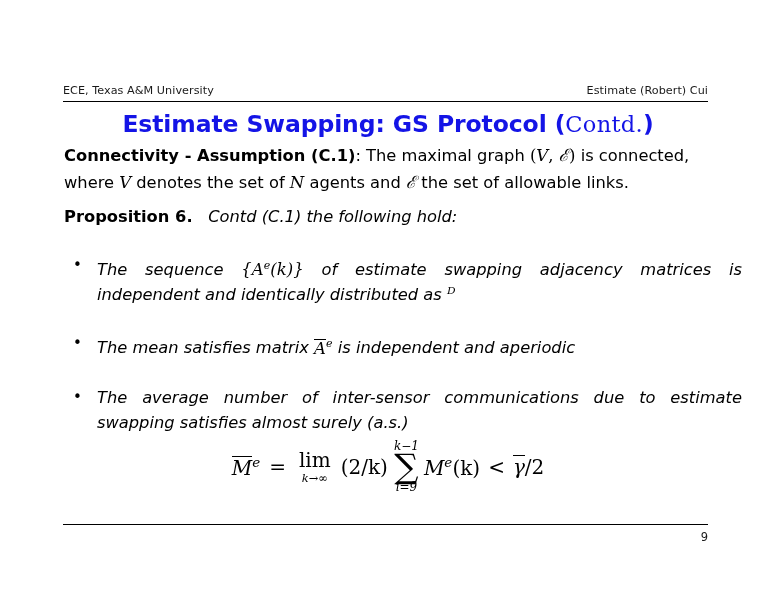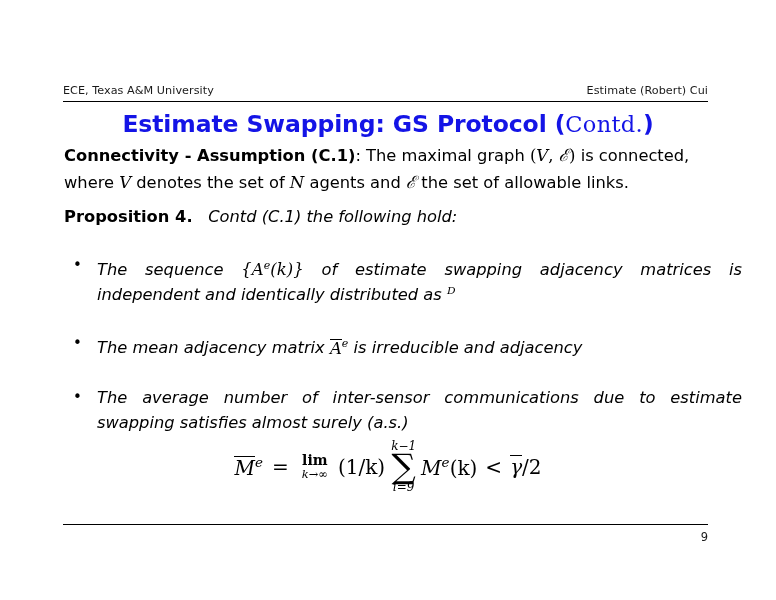--- a/index.html
+++ b/index.html
@@ -177,23 +177,22 @@
   
   .limblock {
     display: inline-flex;
     flex-direction: column;
     align-items: center;
     vertical-align: middle;
     margin: 0 4px;
   }
   .limblock .limtop {
     font-style: normal;
-    font-size: 14px;
+    font-size: 20px;
     line-height: 1.02;
-    font-weight: bold;
   }
   .limblock .limbot {
     font-size: 11.5px;
     font-style: italic;
     line-height: 1.1;
     margin-top: 1px;
   }
 
   
   .sumblock {
@@ -257,48 +256,48 @@
 
   <div class="title">
     <span>Estimate Swapping: GS Protocol (</span><span class="contd">Contd.</span><span>)</span>
   </div>
 
   <div class="para para-connectivity">
     <span class="bold">Connectivity - Assumption (C.1)</span><span>: </span><span>The maximal graph </span><span class="mn">(</span><span class="mi">V</span><span class="mn">, </span><span class="cal">ℰ</span><span class="mn">)</span><span> is connected, where </span><span class="mi">V</span><span> denotes the set of </span><span class="mi">N</span><span> agents and </span><span class="cal">ℰ</span><span> the set of allowable links.</span>
   </div>
 
   <div class="para para-prop">
-    <span class="bold">Proposition 4.</span>&nbsp;&nbsp;&nbsp;<span class="ital">Contd (C.1) the following hold:</span>
+    <span class="bold">Proposition 6.</span>&nbsp;&nbsp;&nbsp;<span class="ital">Contd (C.1) the following hold:</span>
   </div>
 
   <div class="bullets">
 
     <div class="bullet bullet-b1">
       <span class="dot">•</span><span>The sequence </span><span class="mn">{</span><span class="mi">A</span><span class="sup">e</span><span class="mn">(k)</span><span class="mn">}</span><span> of estimate swapping adjacency matrices is independent and identically distributed as </span><span class="cal">ᴰ</span>
     </div>
 
     <div class="bullet bullet-b2">
-      <span class="dot">•</span><span>The mean adjacency matrix </span><span class="ovl"><span class="mi">A</span></span><span class="sup">e</span><span> is irreducible and adjacency</span>
+      <span class="dot">•</span><span>The mean satisfies matrix </span><span class="ovl"><span class="mi">A</span></span><span class="sup">e</span><span> is independent and aperiodic</span>
     </div>
 
     <div class="bullet bullet-b3">
       <span class="dot">•</span><span>The average number of inter-sensor communications due to estimate swapping satisfies almost surely (a.s.)</span>
     </div>
 
   </div>
 
   <div class="equation">
     <span class="eq-inner">
       <span class="eq-part"><span class="ovl-eq"><span class="eq-mi">M</span></span><span class="sup">e</span></span>
       <span class="eq-op eq-eq">=</span>
       <span class="limblock">
         <span class="limtop">lim</span>
         <span class="limbot">k→∞</span>
       </span>
-      <span class="eq-op" style="margin-left:6px;">(1/k)</span>
+      <span class="eq-op" style="margin-left:6px;">(2/k)</span>
       <span class="sumblock">
         <span class="sumtop">k−1</span>
         <span class="sumsym">∑</span>
         <span class="sumbot">i=9</span>
       </span>
       <span class="eq-part"><span class="eq-mi">M</span><span class="sup">e</span><span class="eq-op">(k)</span></span>
       <span class="eq-op eq-lt">&lt;</span>
       <span class="eq-part"><span class="ovl-eq"><span class="eq-mi">γ</span></span><span class="eq-op">/2</span></span>
     </span>
   </div>

